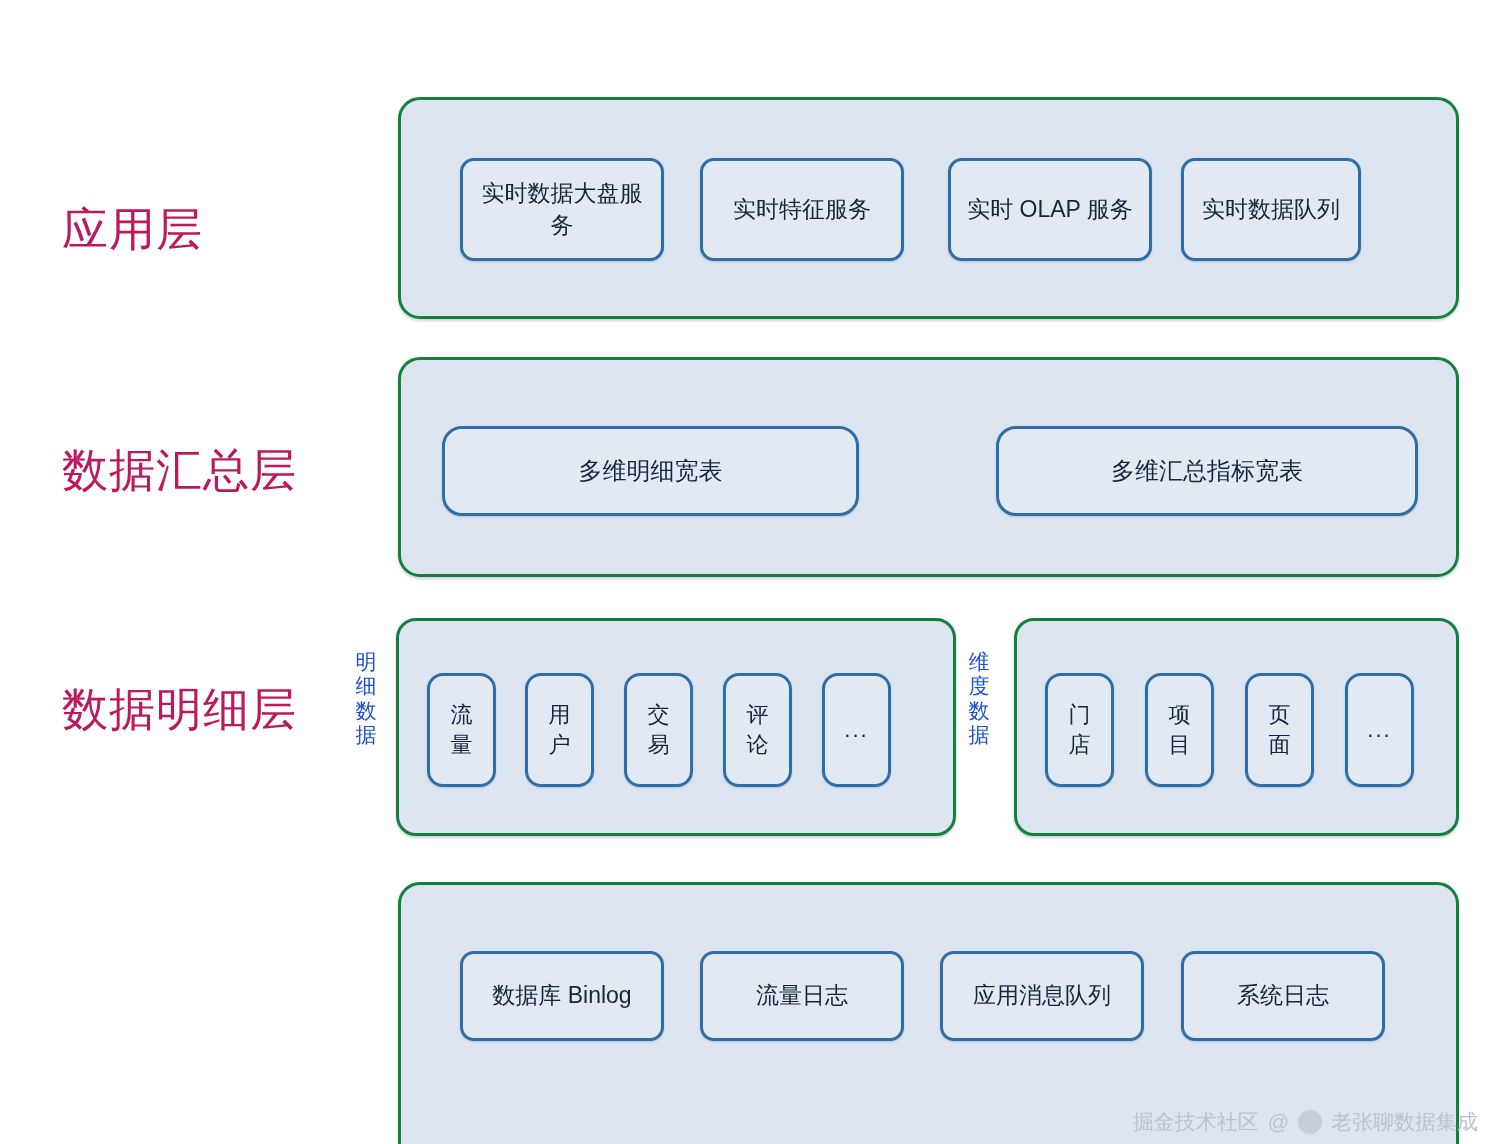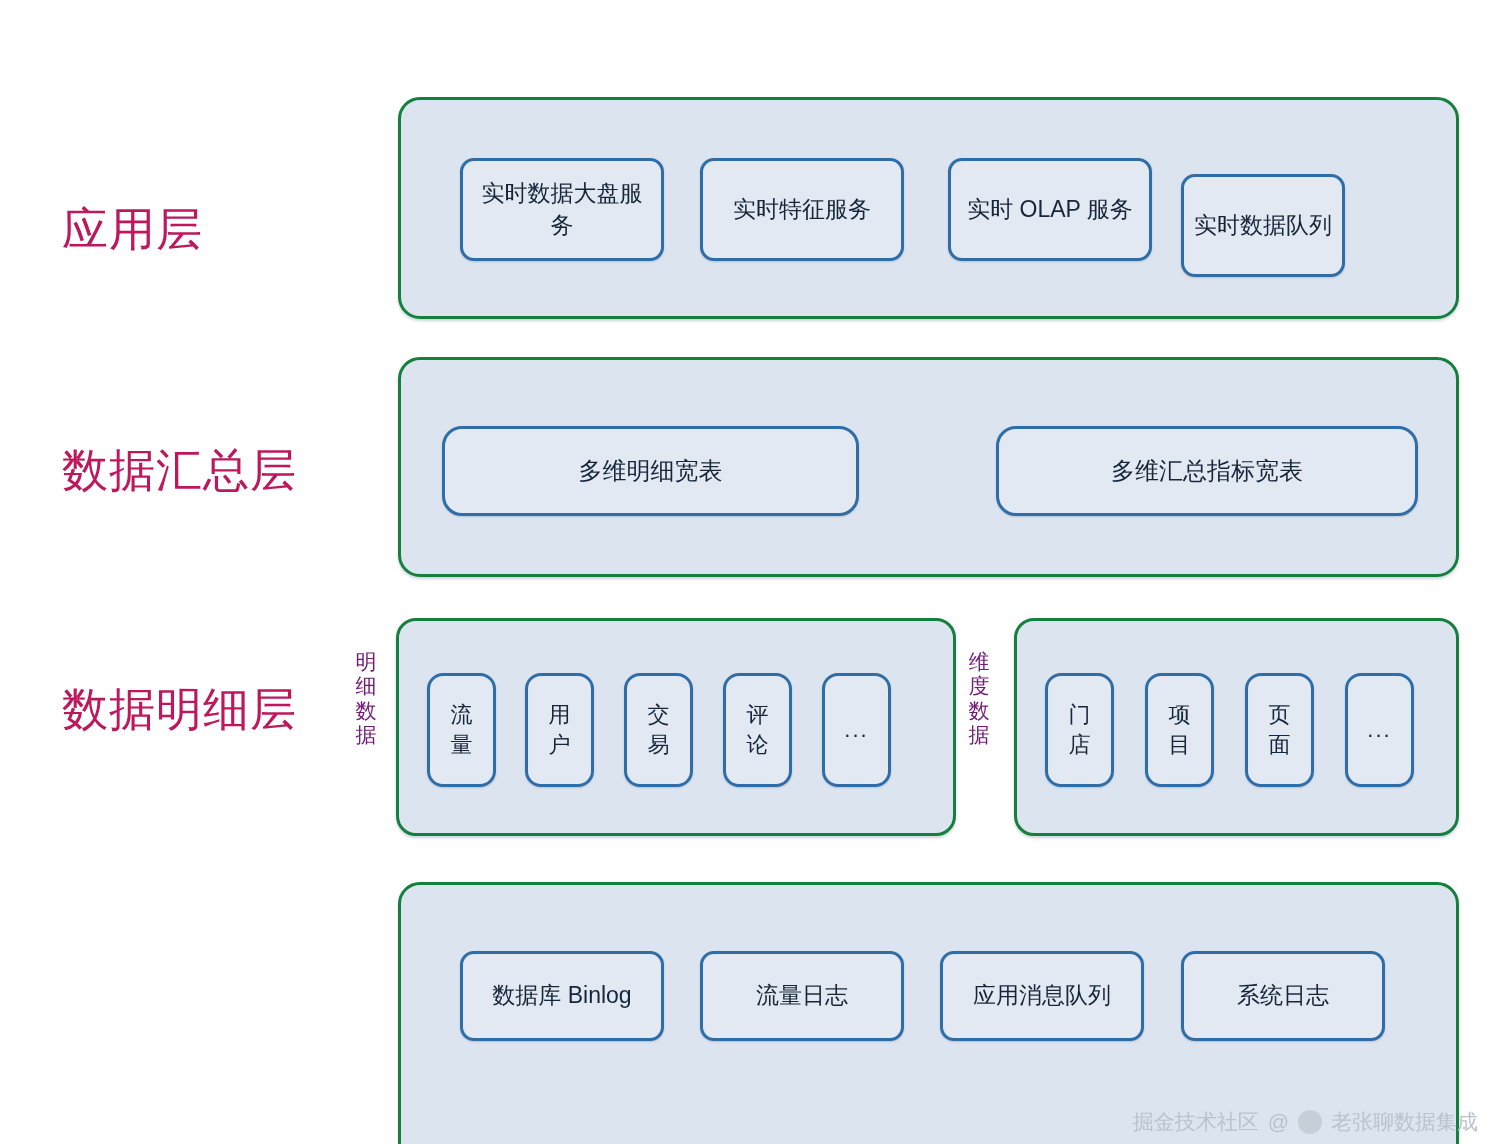--- a/index.html
+++ b/index.html
@@ -82,21 +82,21 @@
     font-size: 22px;
     letter-spacing: 2px;
   }
 
   
   .vcaption {
     position: absolute;
     width: 30px;
     font-size: 21px;
     line-height: 1.16;
-    color: #701a75;
+    color: #1d4ed8;
     text-align: center;
     word-break: break-all;
   }
 
   
   #watermark {
     position: absolute;
     right: 26px;
     bottom: 8px;
     display: flex;
@@ -123,21 +123,21 @@
 <body>
 
 <div id="diagram">
 
   <div class="layer-title" style="top:205px;">应用层</div>
 
   <div class="band" style="left:398px; top:97px; width:1061px; height:222px;">
     <div class="node" style="left:59px; top:58px; width:204px; height:103px;">实时数据大盘服务</div>
     <div class="node" style="left:299px; top:58px; width:204px; height:103px;">实时特征服务</div>
     <div class="node" style="left:539px; top:58px; width:204px; height:103px;margin-left:8px;">实时 OLAP 服务</div>
-    <div class="node" style="left:780px; top:58px; width:164px; height:103px;margin-top:16px;">实时数据队列</div>
+    <div class="node" style="left:780px; top:58px; width:180px; height:103px;">实时数据队列</div>
   </div>
 
   <div class="layer-title" style="top:446px;">数据汇总层</div>
 
   <div class="band" style="left:398px; top:357px; width:1061px; height:220px;">
     <div class="node wide" style="left:41px; top:66px; width:417px; height:90px;">多维明细宽表</div>
     <div class="node wide" style="left:595px; top:66px; width:422px; height:90px;">多维汇总指标宽表</div>
   </div>
 
   <div class="layer-title" style="top:685px;">数据明细层</div>

